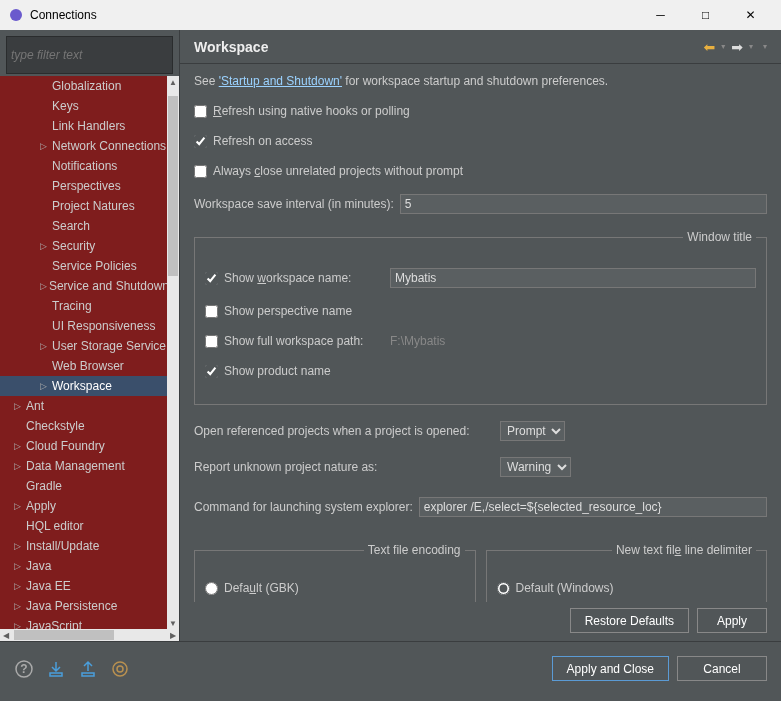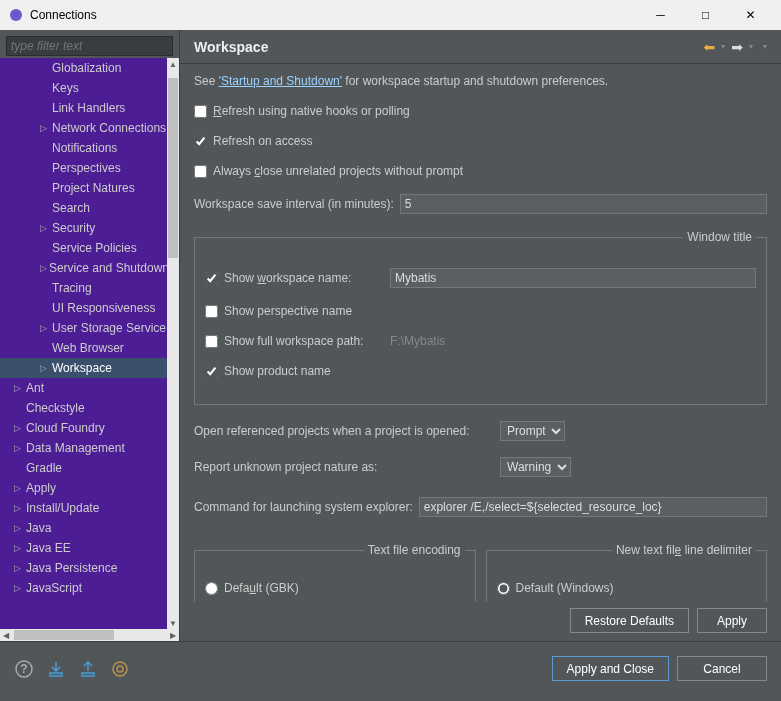--- a/index.html
+++ b/index.html
@@ -4,22 +4,22 @@
 <style>
 * { box-sizing: border-box; margin: 0; padding: 0; font-family: "Segoe UI", sans-serif; font-size: 12px; }
 body { background: #515658; width: 781px; height: 701px; overflow: hidden; color: #ccc; }
 .titlebar { height: 30px; background: #f0f0f0; display: flex; align-items: center; padding: 0 8px; color: #000; }
 .titlebar .icon { width: 16px; height: 16px; margin-right: 6px; }
 .titlebar .title { flex: 1; font-size: 12px; }
 .titlebar .btn { width: 45px; height: 30px; display: flex; align-items: center; justify-content: center; color: #000; }
 .content { display: flex; height: 611px; }
 .sidebar { width: 180px; background: #515658; display: flex; flex-direction: column; border-right: 1px solid #3a3d3f; }
 .filter { margin: 6px 6px 2px 6px; }
-.filter input { width: 100%; height: 20px; background: #3a3d3f; border: 1px solid #2a2c2d; color: #888; padding: 0 4px; font-style: italic; }
-.tree { flex: 1; overflow: hidden; position: relative; background: #4c1d95; padding-top: 2px; }
+.filter input { width: 100%; height: 38px; background: #3a3d3f; border: 1px solid #2a2c2d; color: #888; padding: 0 4px; font-style: italic; }
+.tree { flex: 1; overflow: hidden; position: relative; background: #7f1d1d; padding-top: 2px; }
 .tree-inner { position: absolute; top: 0; left: 0; right: 12px; }
 .tree-item { height: 20px; display: flex; align-items: center; padding-left: 6px; color: #ccc; cursor: default; white-space: nowrap; overflow: hidden; }
 .tree-item.l1 { padding-left: 14px; }
 .tree-item.l2 { padding-left: 40px; }
 .tree-item .arrow { width: 10px; display: inline-block; color: #aaa; font-size: 9px; margin-right: 2px; }
 .tree-item.selected { background: #3a4f6b; color: #fff; }
 .vscroll { position: absolute; right: 0; top: 0; bottom: 0; width: 12px; background: #e8e8e8; }
 .vscroll .thumb { position: absolute; left: 1px; right: 1px; top: 20px; height: 180px; background: #c0c0c0; }
 .vscroll .arr { position: absolute; left: 0; right: 0; height: 12px; display:flex;align-items:center;justify-content:center;color:#606060;font-size:8px;}
 .hscroll { height: 12px; background: #e8e8e8; margin: 0 0 0 0; position: relative; }
@@ -154,20 +154,24 @@
           </div>
           <div class="tree-item l1">
             <span class="arrow"></span>
             <span>Gradle</span>
           </div>
           <div class="tree-item l1">
             <span class="arrow">▷</span>
             <span>Apply</span>
           </div>
           <div class="tree-item l1">
+            <span class="arrow"></span>
+            <span>HQL editor</span>
+          </div>
+          <div class="tree-item l1">
             <span class="arrow">▷</span>
             <span>Install/Update</span>
           </div>
           <div class="tree-item l1">
             <span class="arrow">▷</span>
             <span>Java</span>
           </div>
           <div class="tree-item l1">
             <span class="arrow">▷</span>
             <span>Java EE</span>

